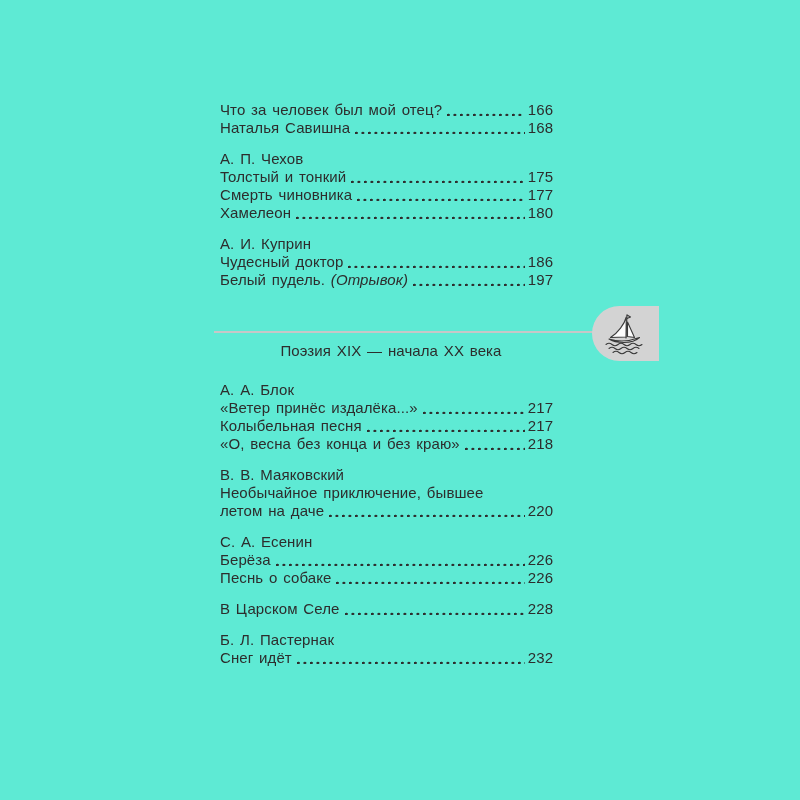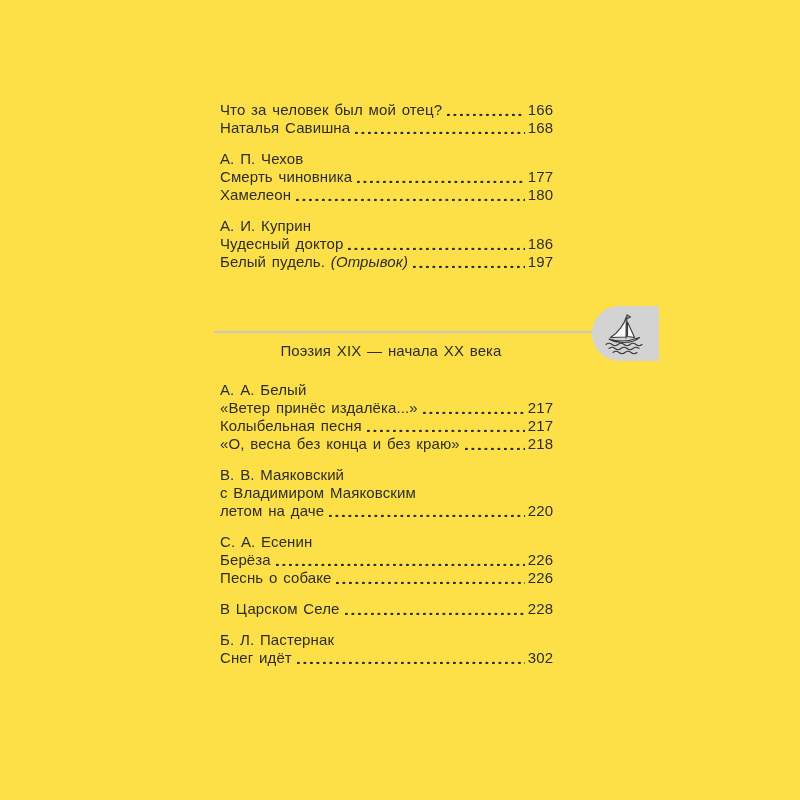--- a/index.html
+++ b/index.html
@@ -4,21 +4,21 @@
 <style>
   html, body { margin: 0; padding: 0; }
   body {
     width: 800px; height: 800px;
     background: #ffffff;
     font-family: "Liberation Sans", sans-serif;
   }
   .page {
     position: relative;
     width: 800px; height: 800px;
-    background: #fde047;
+    background: #5eead4;
     color: #2d2d2d;
     overflow: hidden;
   }
 
   
   .toc {
     position: absolute;
     left: 220px;
     width: 334px;
   }
@@ -102,20 +102,25 @@
         </div>
         <div class="row">
           <span class="t">Наталья Савишна</span>
           <span class="dots"></span>
           <span class="pg">168</span>
         </div>
       </div>
       <div class="block">
         <div class="author">А. П. Чехов</div>
         <div class="row">
+          <span class="t">Толстый и тонкий</span>
+          <span class="dots"></span>
+          <span class="pg">175</span>
+        </div>
+        <div class="row">
           <span class="t">Смерть чиновника</span>
           <span class="dots"></span>
           <span class="pg">177</span>
         </div>
         <div class="row">
           <span class="t">Хамелеон</span>
           <span class="dots"></span>
           <span class="pg">180</span>
         </div>
       </div>
@@ -153,40 +158,40 @@
       <path d="M5 33.5 q3 -2.6 6 0 t6 0 t6 0 t6 0 t6 0 t6 0"></path>
       <path d="M8 37.5 q3 -2.6 6 0 t6 0 t6 0 t6 0 t6 0"></path>
       <path d="M12 41.5 q3 -2.6 6 0 t6 0 t6 0 t6 0"></path>
     </svg>
   </div>
 
   <div class="band-subtitle">Поэзия XIX — начала XX века</div>
 
   <div class="toc toc-bottom" id="toc-bottom">
       <div class="block">
-        <div class="author">А. А. Белый</div>
+        <div class="author">А. А. Блок</div>
         <div class="row">
           <span class="t">«Ветер принёс издалёка...»</span>
           <span class="dots"></span>
           <span class="pg">217</span>
         </div>
         <div class="row">
           <span class="t">Колыбельная песня</span>
           <span class="dots"></span>
           <span class="pg">217</span>
         </div>
         <div class="row">
           <span class="t">«О, весна без конца и без краю»</span>
           <span class="dots"></span>
           <span class="pg">218</span>
         </div>
       </div>
       <div class="block">
         <div class="author">В. В. Маяковский</div>
-        <div class="plain">с Владимиром Маяковским</div>
+        <div class="plain">Необычайное приключение, бывшее</div>
         <div class="row">
           <span class="t">летом на даче</span>
           <span class="dots"></span>
           <span class="pg">220</span>
         </div>
       </div>
       <div class="block">
         <div class="author">С. А. Есенин</div>
         <div class="row">
           <span class="t">Берёза</span>
@@ -204,18 +209,18 @@
           <span class="t">В Царском Селе</span>
           <span class="dots"></span>
           <span class="pg">228</span>
         </div>
       </div>
       <div class="block">
         <div class="author">Б. Л. Пастернак</div>
         <div class="row">
           <span class="t">Снег идёт</span>
           <span class="dots"></span>
-          <span class="pg">302</span>
+          <span class="pg">232</span>
         </div>
       </div>
     </div>
 
 </div>
 
 </body></html>

